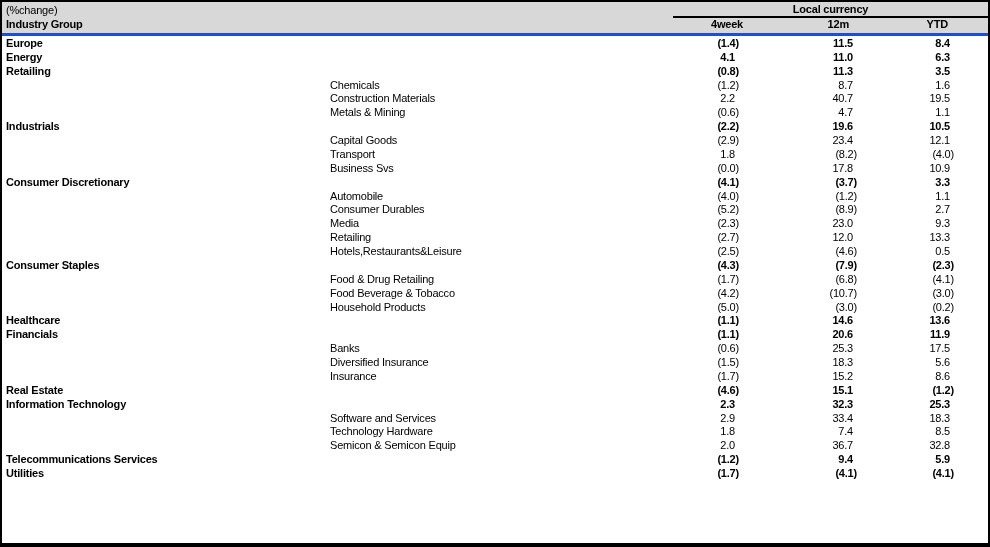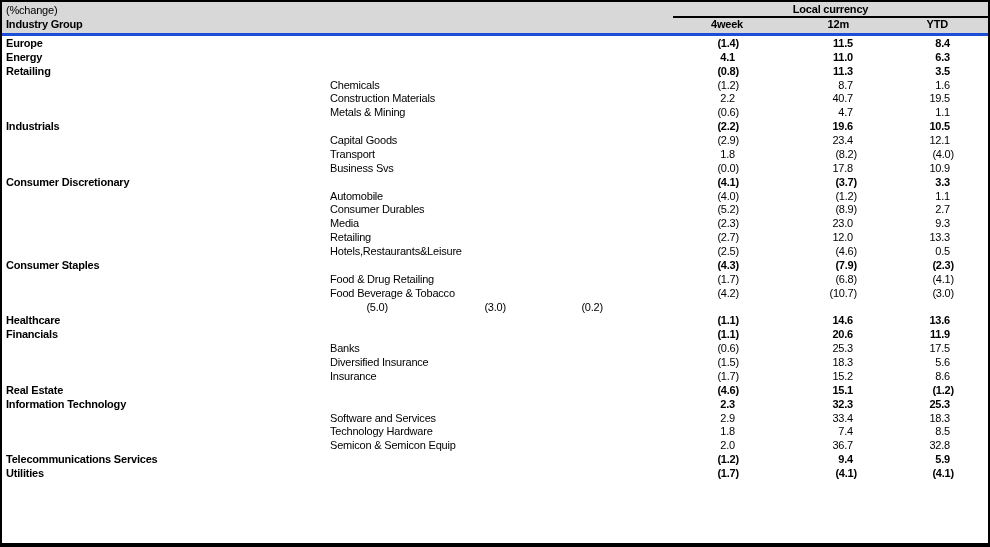--- a/index.html
+++ b/index.html
@@ -212,20 +212,21 @@
       </div>
       <div class="row">
         <div class="col-label"></div>
         <div class="col-sub">Food Beverage &amp; Tobacco</div>
         <div class="num col-v1"><span style="margin-right: -4px;">(4.2)</span></div>
         <div class="num col-v2"><span style="margin-right: -4px;">(10.7)</span></div>
         <div class="num col-v3"><span style="margin-right: -4px;">(3.0)</span></div>
       </div>
       <div class="row">
         <div class="col-label"></div>
+        <div class="col-sub">Household Products</div>
         <div class="num col-v1"><span style="margin-right: -4px;">(5.0)</span></div>
         <div class="num col-v2"><span style="margin-right: -4px;">(3.0)</span></div>
         <div class="num col-v3"><span style="margin-right: -4px;">(0.2)</span></div>
       </div>
       <div class="row bold">
         <div class="col-label">Healthcare</div>
         <div class="col-sub"></div>
         <div class="num col-v1"><span style="margin-right: -4px;">(1.1)</span></div>
         <div class="num col-v2"><span>14.6</span></div>
         <div class="num col-v3"><span>13.6</span></div>

